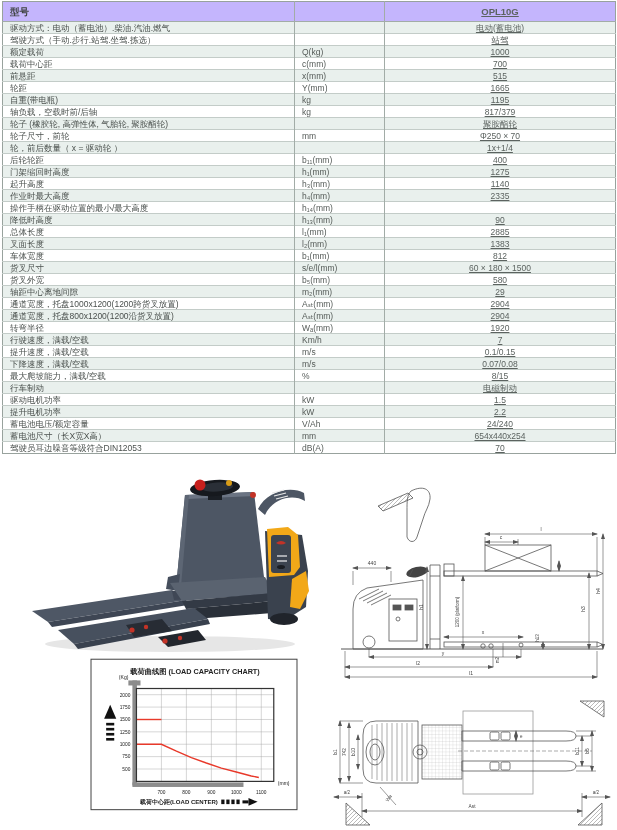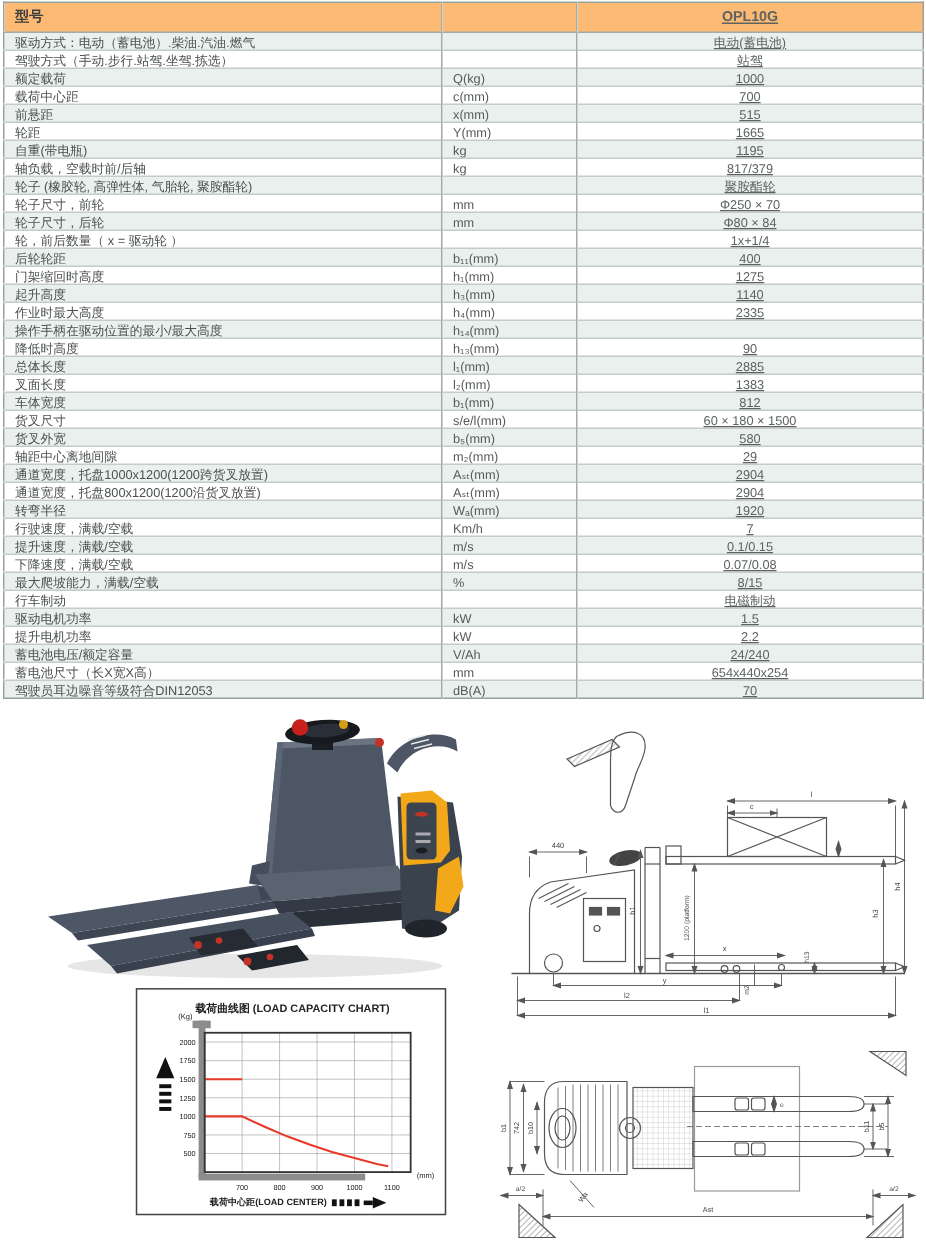--- a/index.html
+++ b/index.html
@@ -10,21 +10,21 @@
     border:1px solid #98a29d;}
   table.spec col.c1{width:292px}
   table.spec col.c2{width:90px}
   table.spec col.c3{width:231px}
   table.spec th, table.spec td{
     font-size:8.5px;line-height:10px;height:11px;padding:0 0 0 7px;margin:0;
     white-space:nowrap;overflow:hidden;font-weight:normal;color:#4b514e;
     border-top:1px solid #c3ccc8;text-align:left;vertical-align:middle;}
   table.spec td:nth-child(2), table.spec th:nth-child(2){border-left:1px solid #a2aca7;color:#555b58;}
   table.spec td:nth-child(3), table.spec th:nth-child(3){border-left:1px solid #a2aca7;text-align:center;padding:0;color:#5c6360;text-decoration:underline;}
-  table.spec thead th{height:19px;background:#fdba74;font-weight:bold;font-size:9.5px;color:#3c403e;border-top:none;border-bottom:1px solid #a2aca7;margin-top:11px;}
+  table.spec thead th{height:19px;background:#c4b5fd;font-weight:bold;font-size:9.5px;color:#3c403e;border-top:none;border-bottom:1px solid #a2aca7;margin-top:11px;}
   table.spec tbody tr:nth-child(odd) td{background:#e9f0ed;}
   table.spec tbody tr:nth-child(even) td{background:#ffffff;}
   svg{position:absolute;display:block;}
   text{font-family:"Liberation Sans","DejaVu Sans",sans-serif;}
 </style>
 </head>
 <body>
 
 <div class="page">
 
@@ -84,25 +84,20 @@
         </tr>
         <tr>
           <td>轮子 (橡胶轮, 高弹性体, 气胎轮, 聚胺酯轮)</td>
           <td></td>
           <td>聚胺酯轮</td>
         </tr>
         <tr>
           <td>轮子尺寸，前轮</td>
           <td>mm</td>
           <td>Φ250 × 70</td>
-        </tr>
-        <tr>
-          <td>轮子尺寸，后轮</td>
-          <td>mm</td>
-          <td>Φ80 × 84</td>
         </tr>
         <tr>
           <td>轮，前后数量（ x = 驱动轮 ）</td>
           <td></td>
           <td>1x+1/4</td>
         </tr>
         <tr>
           <td>后轮轮距</td>
           <td>b₁₁(mm)</td>
           <td>400</td>

